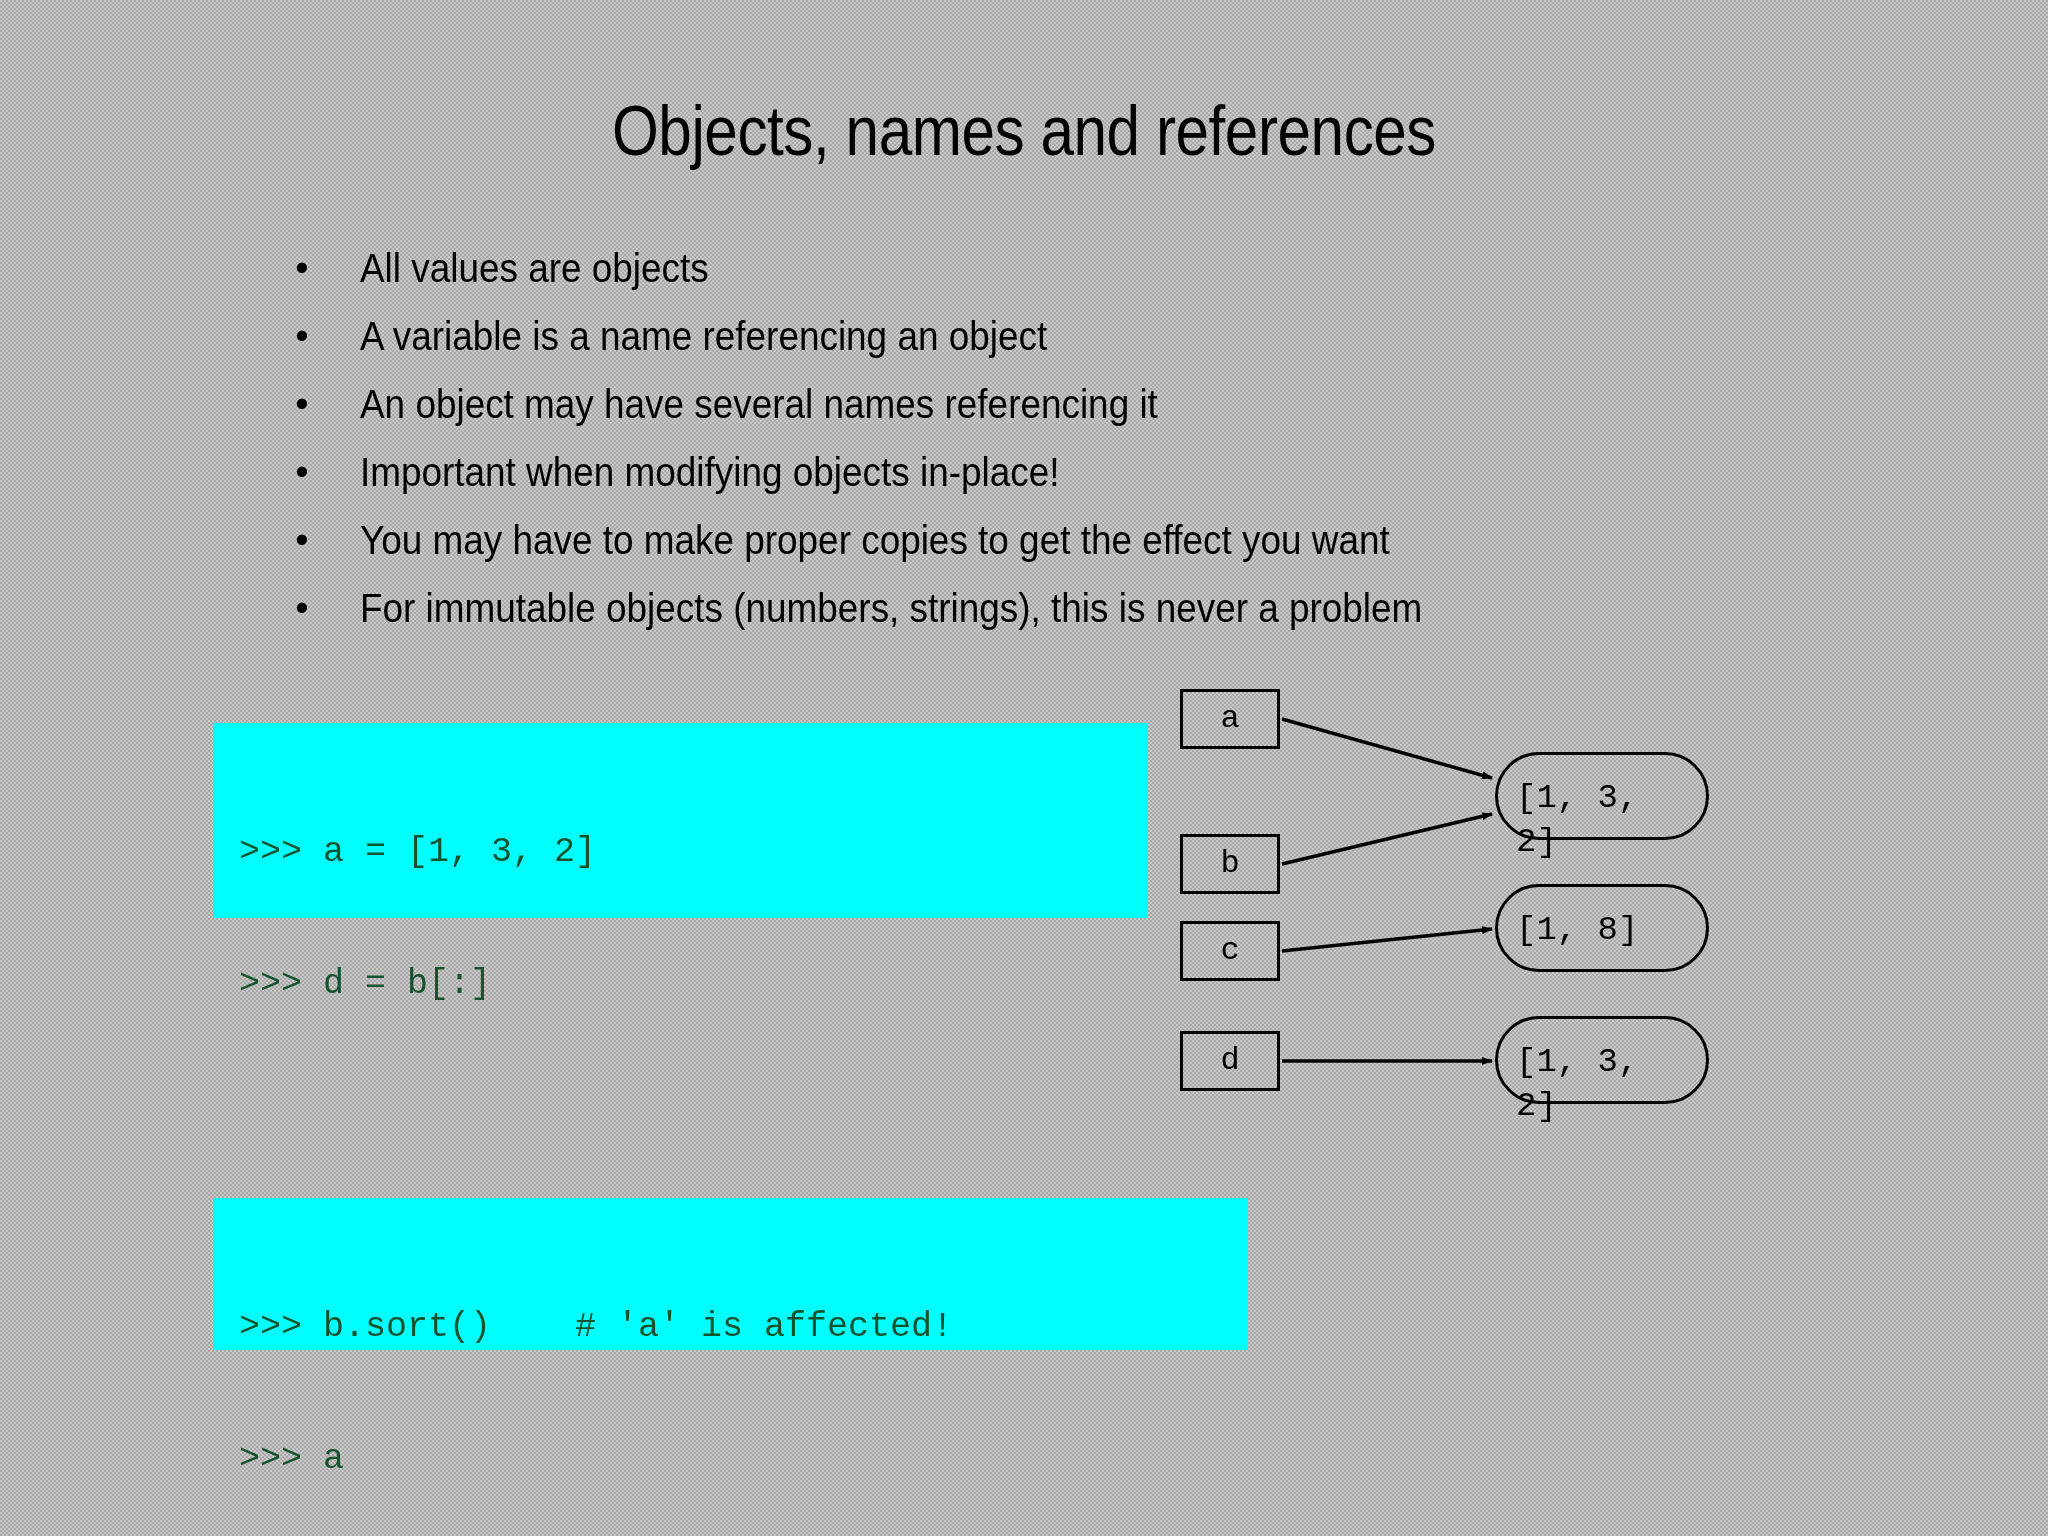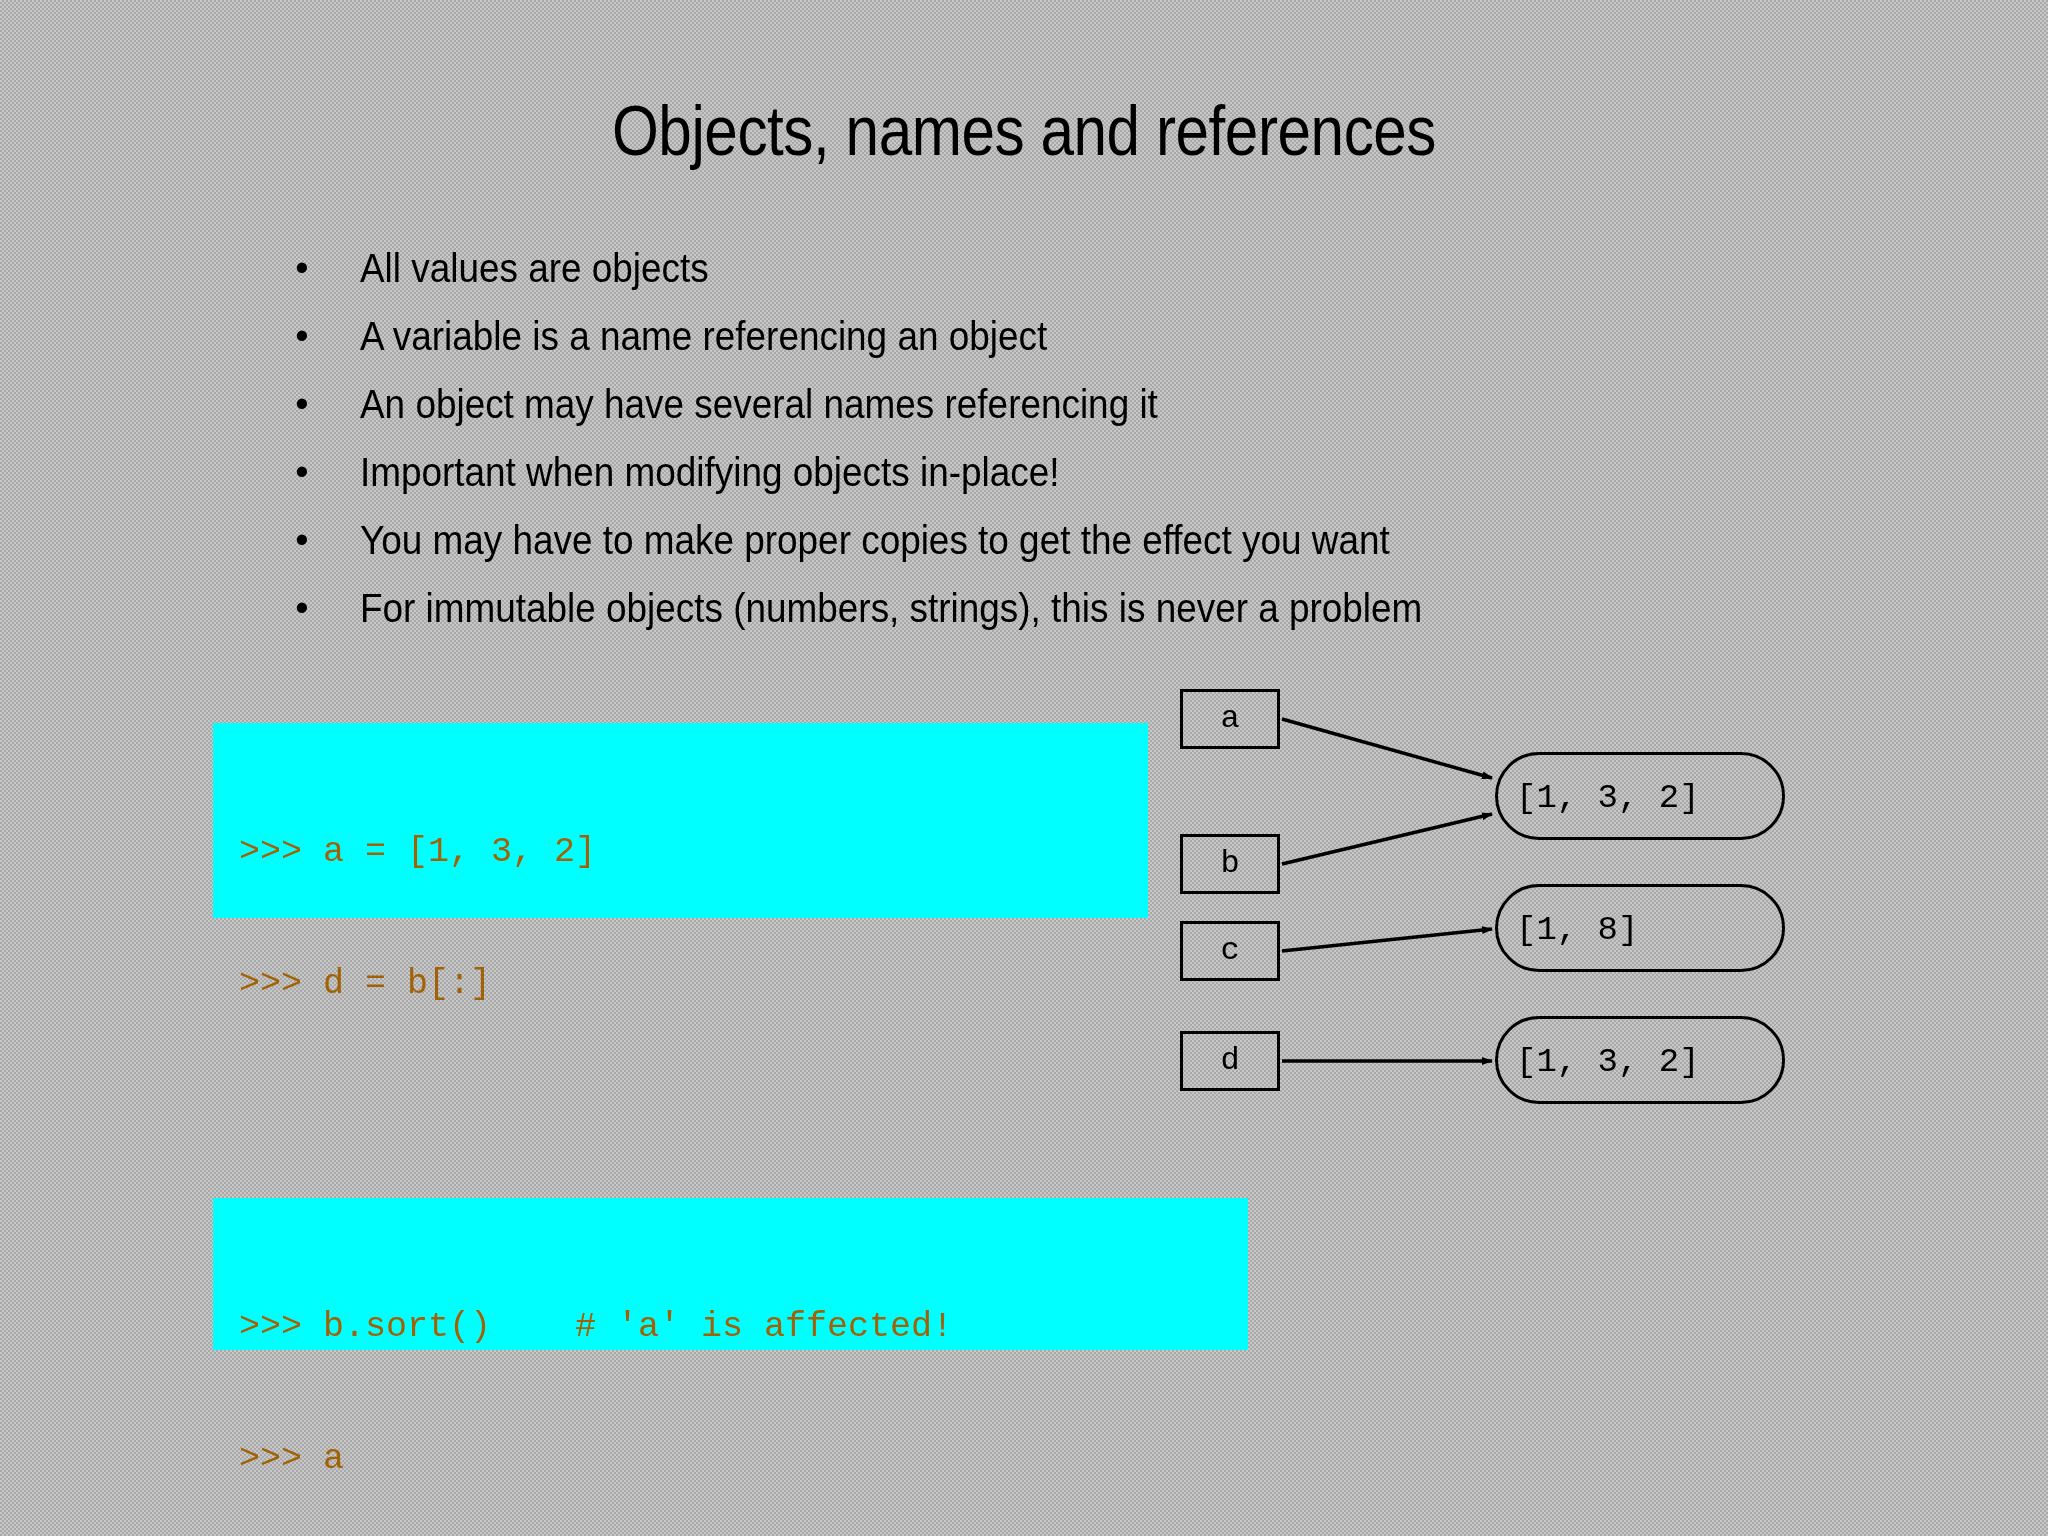--- a/index.html
+++ b/index.html
@@ -83,21 +83,21 @@
     white-space: nowrap;
   }
 
   
   .code-block {
     position: absolute;
     background: #00ffff;
     font-family: "Liberation Mono", "DejaVu Sans Mono", monospace;
     font-size: 35px;
     line-height: 44px;
-    color: #a16207;
+    color: #14532d;
     white-space: pre;
     box-sizing: border-box;
   }
   #code-block-1 {
     left: 213px;
     top: 707px;
     width: 935px;
     height: 195px;
     padding: 19px 0 0 26px;
   }
@@ -136,21 +136,21 @@
     background: transparent;
     box-sizing: border-box;
     font-family: "Liberation Mono", "DejaVu Sans Mono", monospace;
     font-size: 32px;
     color: #000000;
     text-align: center;
     line-height: 54px;
   }
   .obj-box {
     position: absolute;
-    width: 290px;
+    width: 214px;
     height: 88px;
     border: 3px solid #000000;
     border-radius: 44px;
     background: transparent;
     box-sizing: border-box;
     font-family: "Liberation Mono", "DejaVu Sans Mono", monospace;
     font-size: 34px;
     line-height: 44px;
     color: #000000;
     padding: 21px 16px 0 18px;

